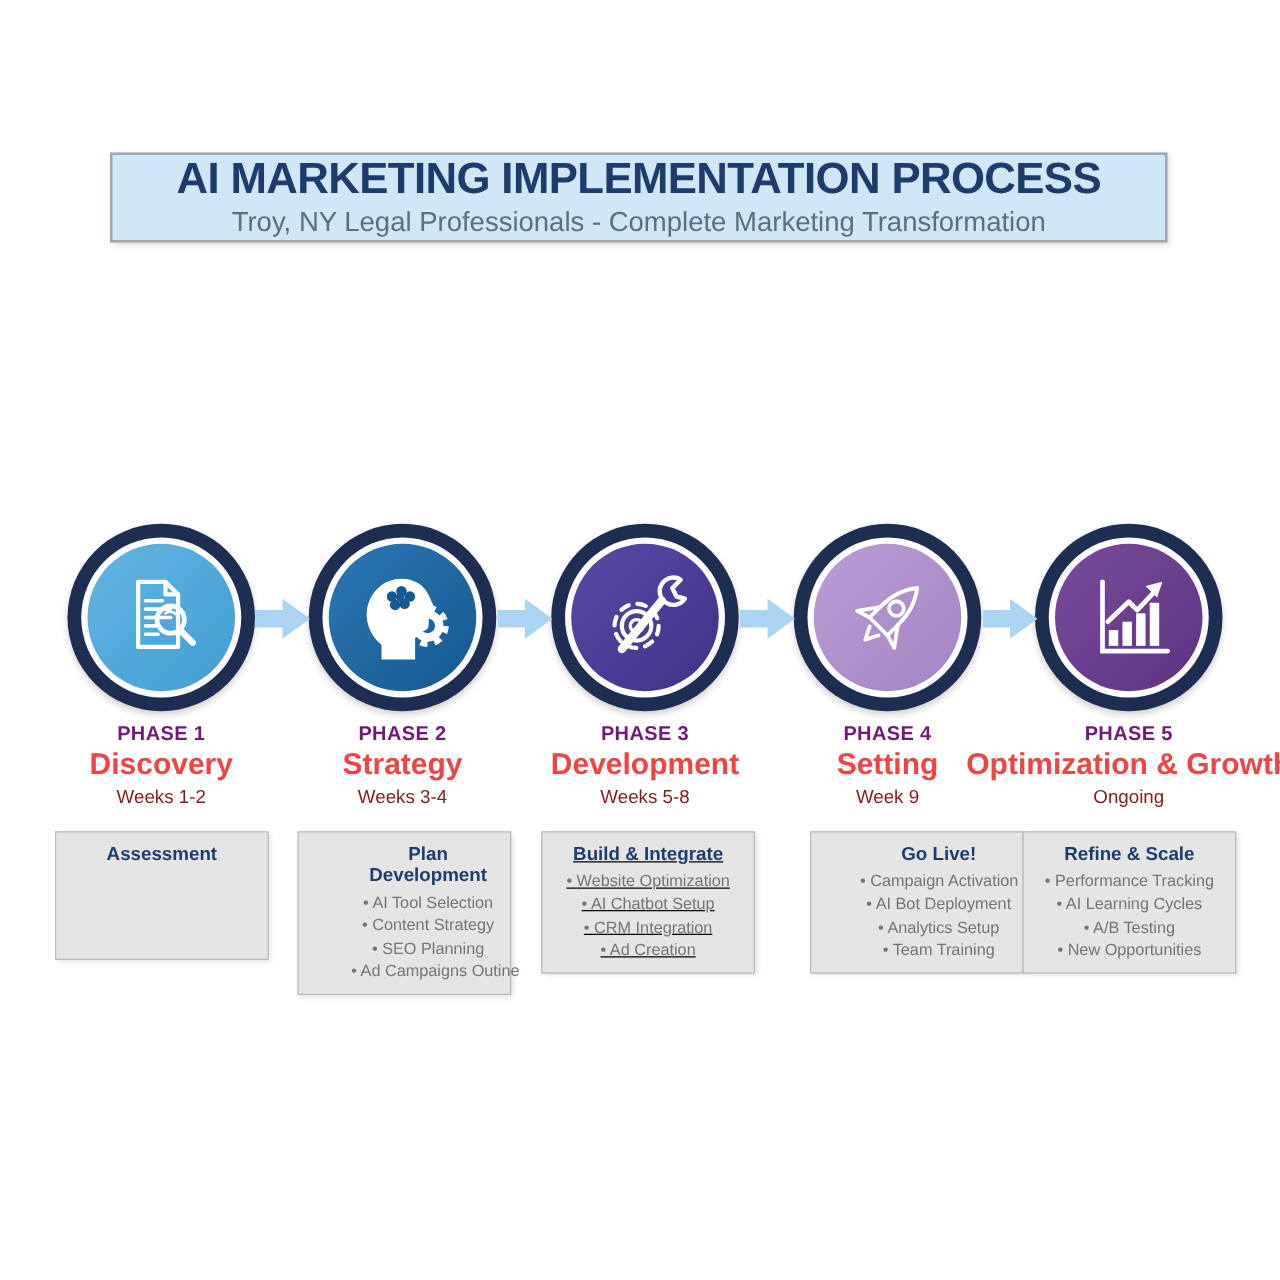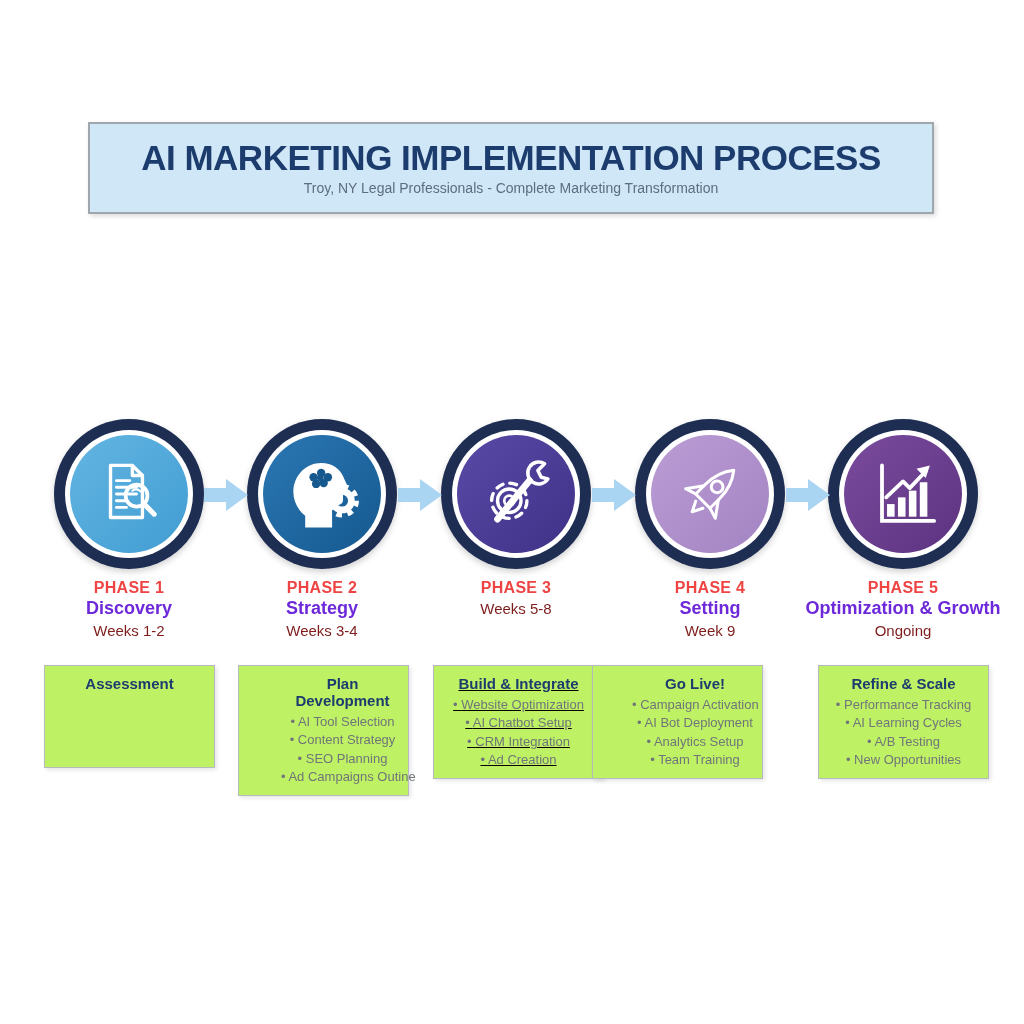--- a/index.html
+++ b/index.html
@@ -1,45 +1,45 @@
 <!DOCTYPE html>
 <html><head>
 <meta charset="utf-8">
 <style>
   html,body{margin:0;padding:0;background:#ffffff;}
   body{width:1024px;height:1024px;font-family:"Liberation Sans",sans-serif;}
   .canvas{position:relative;width:1024px;height:1024px;background:#ffffff;overflow:hidden;}
 
   
-  .header{position:absolute;left:88px;top:122px;width:846px;height:92px;
+  .header{position:absolute;left:88px;top:122px;width:846px;height:72px;
     background:#cfe7f7;border:2px solid #9fa6ac;box-sizing:border-box;
     display:flex;flex-direction:column;align-items:center;justify-content:center;
     box-shadow:2px 2px 5px rgba(0,0,0,0.15);}
   .title{font-size:35px;font-weight:bold;color:#1d3c6e;letter-spacing:-0.5px;line-height:1.05;}
-  .subtitle{font-size:14px;color:#5d6e7e;margin-top:4px;}
+  .subtitle{font-size:22px;color:#5d6e7e;margin-top:4px;}
 
   
   .phase{position:absolute;top:419px;width:192px;display:flex;flex-direction:column;align-items:center;}
   .c-outer{width:150px;height:150px;border-radius:50%;background:#1e2d52;
     display:flex;align-items:center;justify-content:center;box-shadow:0 3px 6px rgba(0,0,0,0.18);}
   .c-white{width:128px;height:128px;border-radius:50%;background:#ffffff;
     display:flex;align-items:center;justify-content:center;}
   .c-inner{width:118px;height:118px;border-radius:50%;display:flex;align-items:center;justify-content:center;}
   .icon{width:84px;height:84px;display:block;}
   .icon svg{width:84px;height:84px;display:block;}
-  .p-label{margin-top:10px;font-size:16px;font-weight:bold;color:#ef4444;letter-spacing:0.3px;}
-  .p-name{font-size:18px;font-weight:bold;color:#6d28d9;margin-top:1px;white-space:nowrap;}
+  .p-label{margin-top:10px;font-size:16px;font-weight:bold;color:#701a75;letter-spacing:0.3px;}
+  .p-name{font-size:24px;font-weight:bold;color:#ef4444;margin-top:1px;white-space:nowrap;}
   .p-duration{font-size:15px;color:#7f1d1d;margin-top:3px;}
 
   
   .arrow{position:absolute;top:477px;width:44px;height:36px;}
 
   
   .dbox{position:absolute;top:665px;width:171px;min-height:103px;box-sizing:border-box;
-    background:#bef264;border:1.5px solid #b5bac0;padding:9px 4px 8px 4px;
+    background:#e5e5e5;border:1.5px solid #b5bac0;padding:9px 4px 8px 4px;
     box-shadow:2px 2px 4px rgba(0,0,0,0.10);text-align:center;}
   .dbox-title{font-size:15px;font-weight:bold;color:#1d3c6e;margin-bottom:4px;}
   .dbox ul{list-style:none;margin:0;padding:0;}
   .dbox li{font-size:13px;color:#70757a;line-height:1.42;white-space:nowrap;}
   .dbox li::before{content:"• ";color:#70757a;}
 </style>
 </head>
 <body>
 
 <div class="canvas">
@@ -107,20 +107,21 @@
       <circle cx="42" cy="58" r="14" stroke-width="4"></circle>
       <circle cx="42" cy="58" r="6" stroke-width="3.2"></circle>
       <path d="M28 80 L66 34" stroke-width="8"></path>
       <path d="M84 14 a13 13 0 1 0 4 18 l-8 -2 -4 -8 z" stroke-width="4.2"></path>
     </svg>
               </span>
         </div>
       </div>
     </div>
     <div class="p-label">PHASE 3</div>
+    <div class="p-name">Development</div>
     <div class="p-duration">Weeks 5-8</div>
       </div>
       <div class="phase" style="left: 614px;">
     <div class="c-outer">
       <div class="c-white">
         <div class="c-inner" style="background:linear-gradient(135deg, #bb9cd4, #a384c3)">
           <span class="icon">
     <svg viewBox="0 0 100 100" fill="none" stroke="#fff" stroke-width="3.6" stroke-linecap="round" stroke-linejoin="round">
       <g transform="rotate(45 50 50)">
         <path d="M50 10 C58 20 62 32 62 46 L62 62 H38 L38 46 C38 32 42 20 50 10 Z"></path>
@@ -190,21 +191,21 @@
       </div>
       <div class="dbox" style="left: 433px; text-decoration: underline;">
     <div class="dbox-title">Build &amp; Integrate</div>
     <ul>
           <li>Website Optimization</li>
           <li>AI Chatbot Setup</li>
           <li>CRM Integration</li>
           <li>Ad Creation</li>
         </ul>
       </div>
-      <div class="dbox" style="left: 592px; padding-left: 39px;">
+      <div class="dbox" style="left: 648px; padding-left: 39px;">
     <div class="dbox-title">Go Live!</div>
     <ul>
           <li>Campaign Activation</li>
           <li>AI Bot Deployment</li>
           <li>Analytics Setup</li>
           <li>Team Training</li>
         </ul>
       </div>
       <div class="dbox" style="left: 818px;">
     <div class="dbox-title">Refine &amp; Scale</div>

